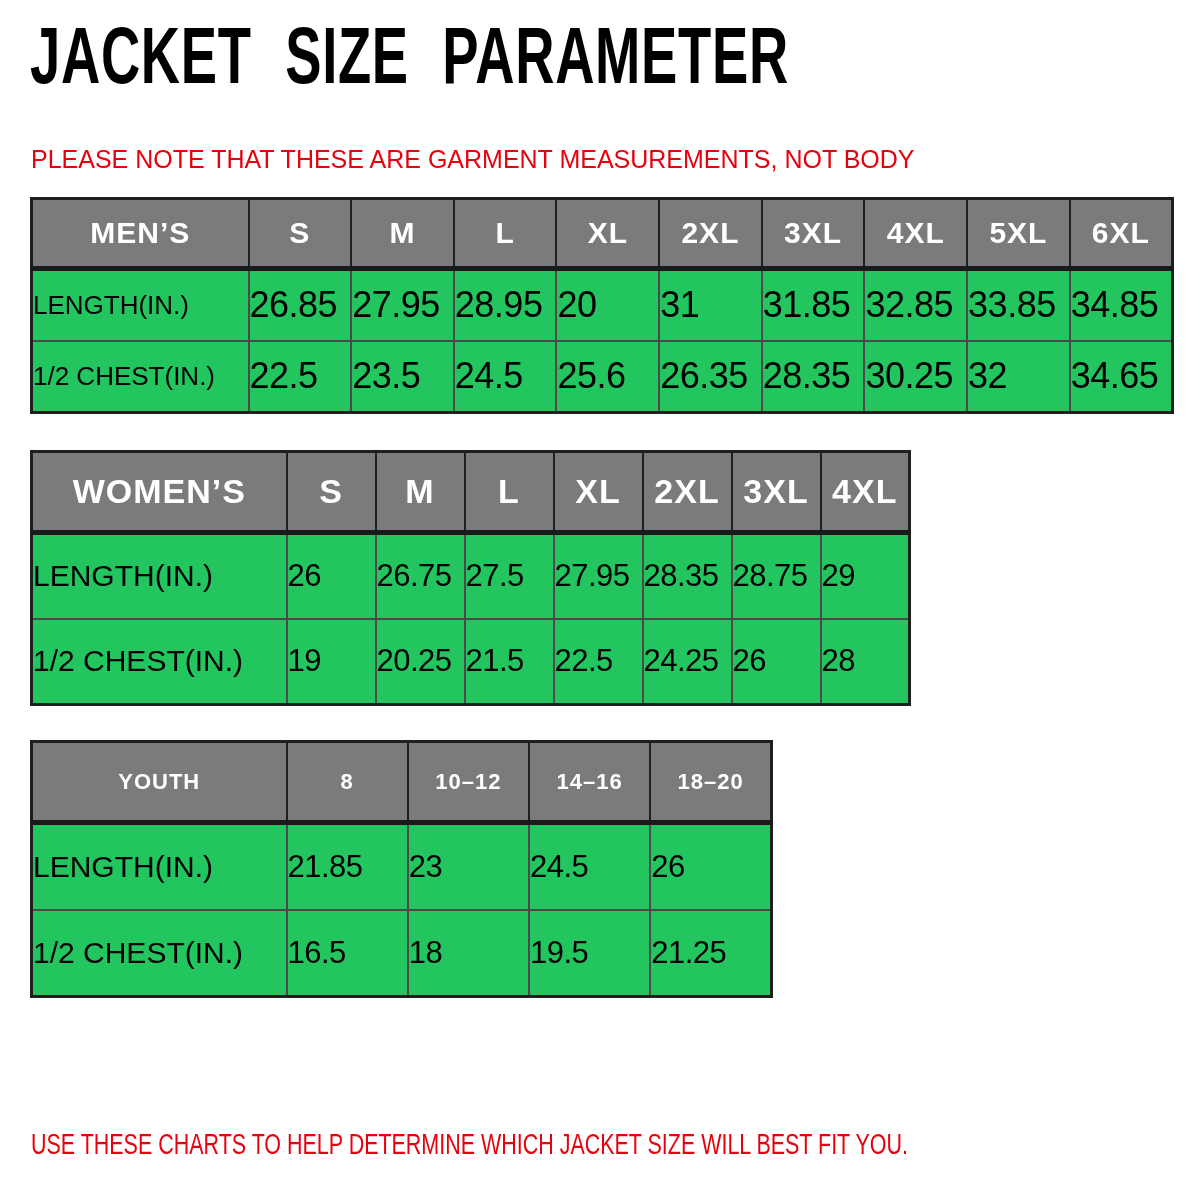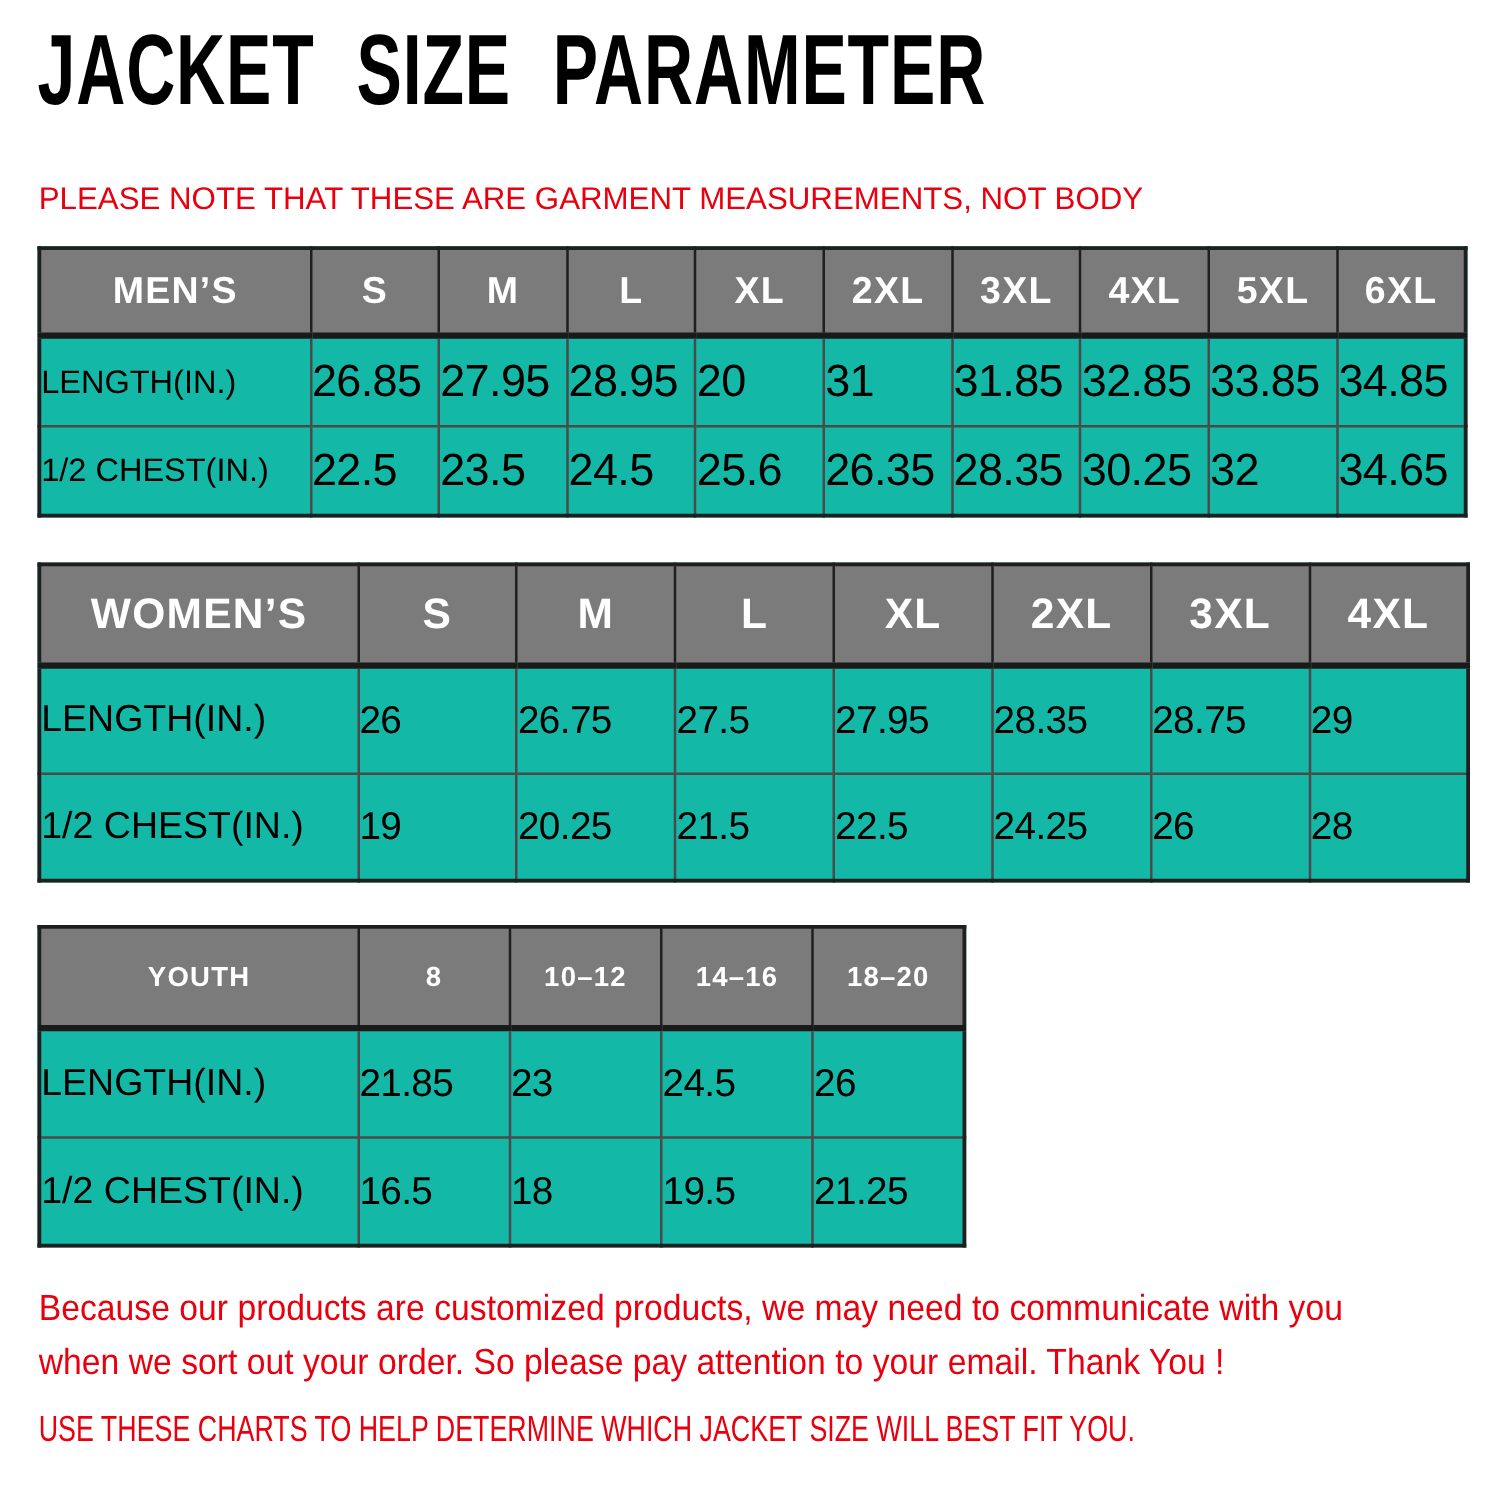--- a/index.html
+++ b/index.html
@@ -43,21 +43,21 @@
     font-weight: 500;
   }
   .note .line { white-space: nowrap; margin-top: 32px; }
 
   
   .size-table {
     position: absolute;
     left: 30px;
     border-collapse: collapse;
     table-layout: fixed;
-    background: #14b8a6;
+    background: #22c55e;
     border: 3px solid #1f1f1f;
   }
   .size-table th {
     background: #7b7b7b;
     color: #ffffff;
     font-weight: bold;
     text-align: center;
     vertical-align: middle;
     border: 2px solid #1f1f1f;
     border-bottom: 5px solid #1a1a1a;
@@ -73,21 +73,21 @@
   .size-table td.val { letter-spacing: -0.5px; }
 
   .mens  { top: 197px; width: 1144px; }
   .mens  th:first-child { width: 217px; }
   .mens  thead tr { height: 70px; }
   .mens  tbody tr { height: 72px; }
   .mens  th { font-size: 30px; }
   .mens  td { font-size: 36px; }
   .mens  td.row-label { font-size: 26px; }
 
-  .womens { top: 450px; width: 1146px; }
+  .womens { top: 450px; width: 881px; }
   .womens th:first-child { width: 255px; }
   .womens thead tr { height: 81px; }
   .womens tbody tr { height: 86px; }
   .womens th { font-size: 34px; }
   .womens td { font-size: 31px; }
   .womens td.row-label { font-size: 30px; }
 
   .youth { top: 740px; width: 743px; }
   .youth th:first-child { width: 255px; }
   .youth thead tr { height: 81px; }
@@ -234,20 +234,16 @@
         <tr>
           <td class="row-label">1/2 CHEST(IN.)</td>
           <td class="val">16.5</td>
           <td class="val">18</td>
           <td class="val">19.5</td>
           <td class="val">21.25</td>
         </tr>
       </tbody>
     </table>
 
-  <div class="footer-para">
-      <div class="line">Because our products are customized products, we may need to communicate with you</div>
-      <div class="line">when we sort out your order. So please pay attention to your email. Thank You !</div>
-    </div>
 
   <div class="footer-caps">USE THESE CHARTS TO HELP DETERMINE WHICH JACKET SIZE WILL BEST FIT YOU.</div>
 
 </div>
 
 </body></html>

